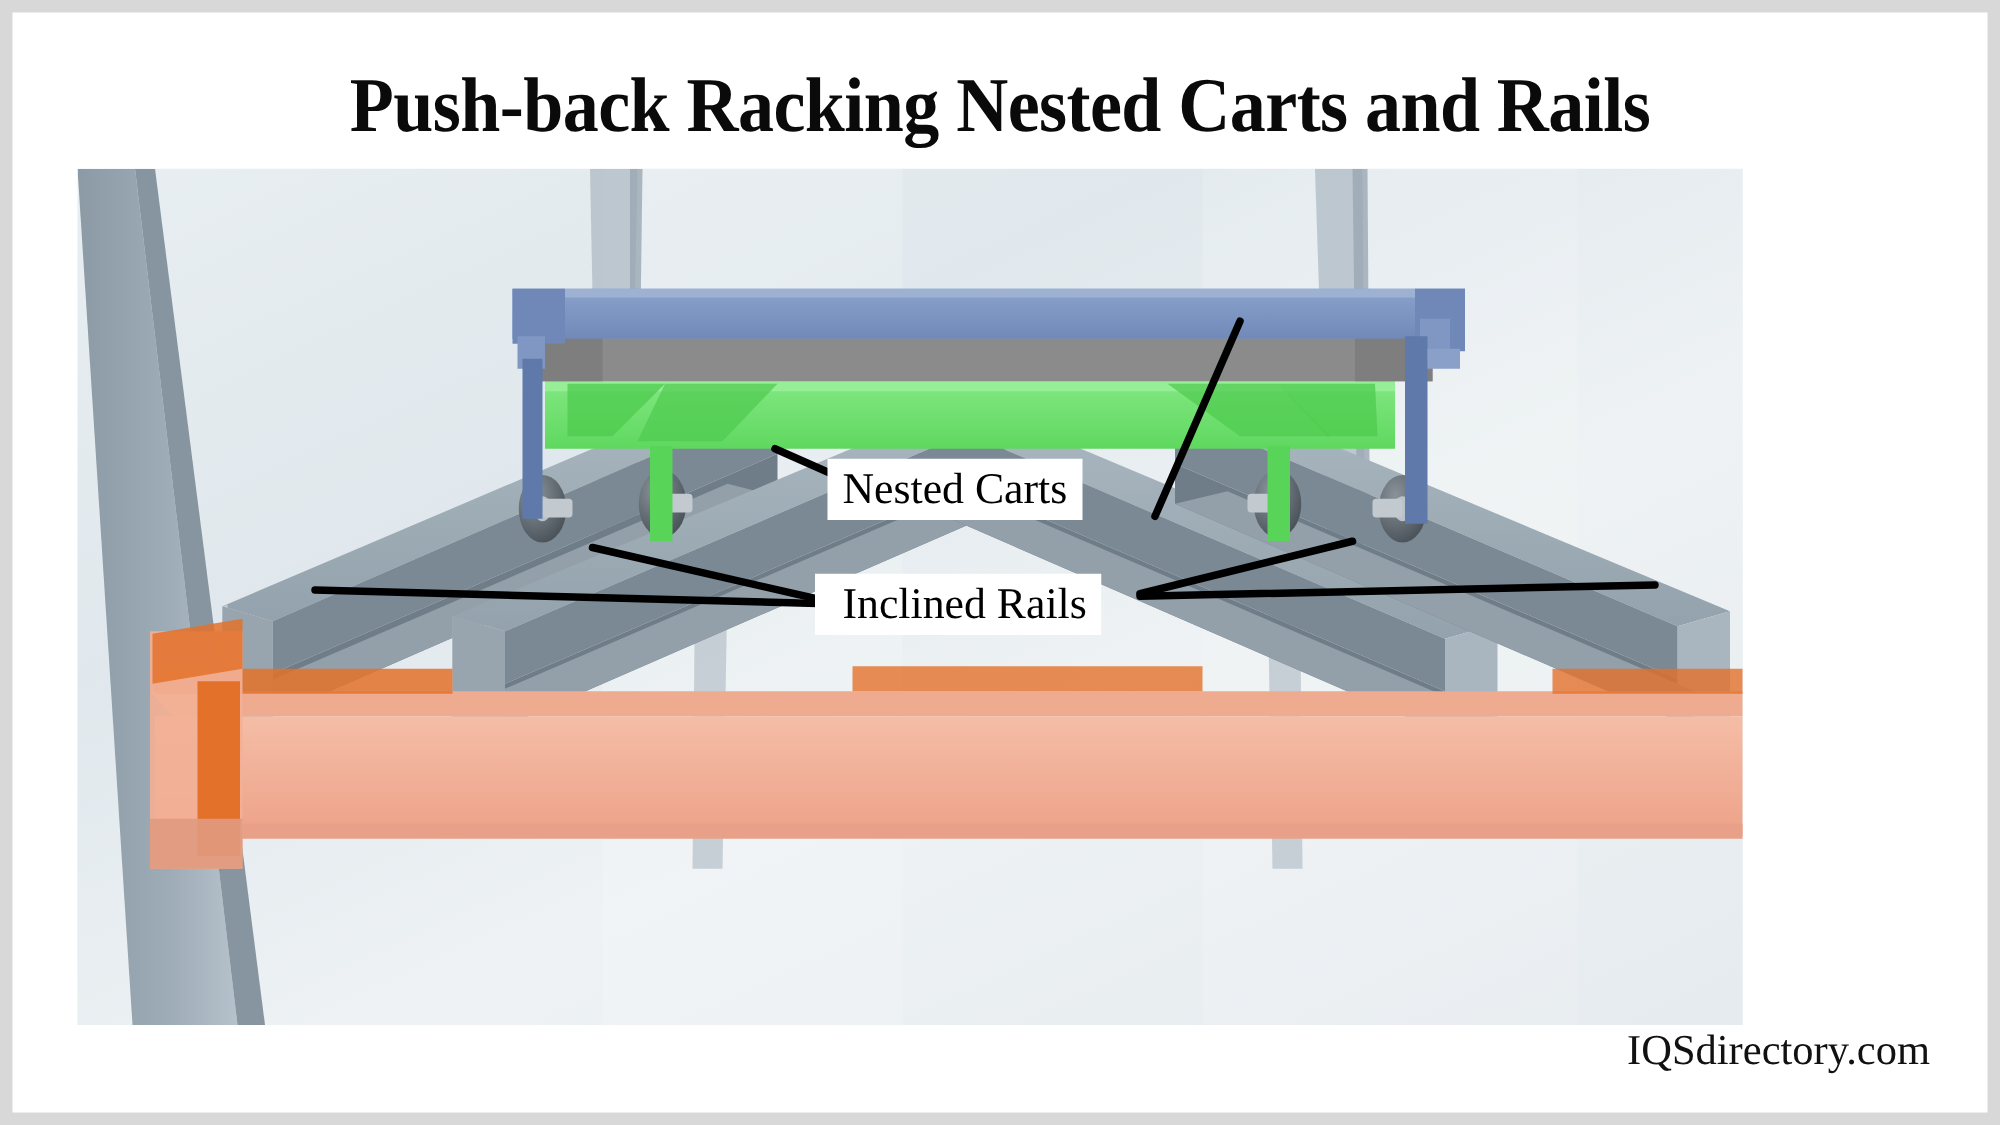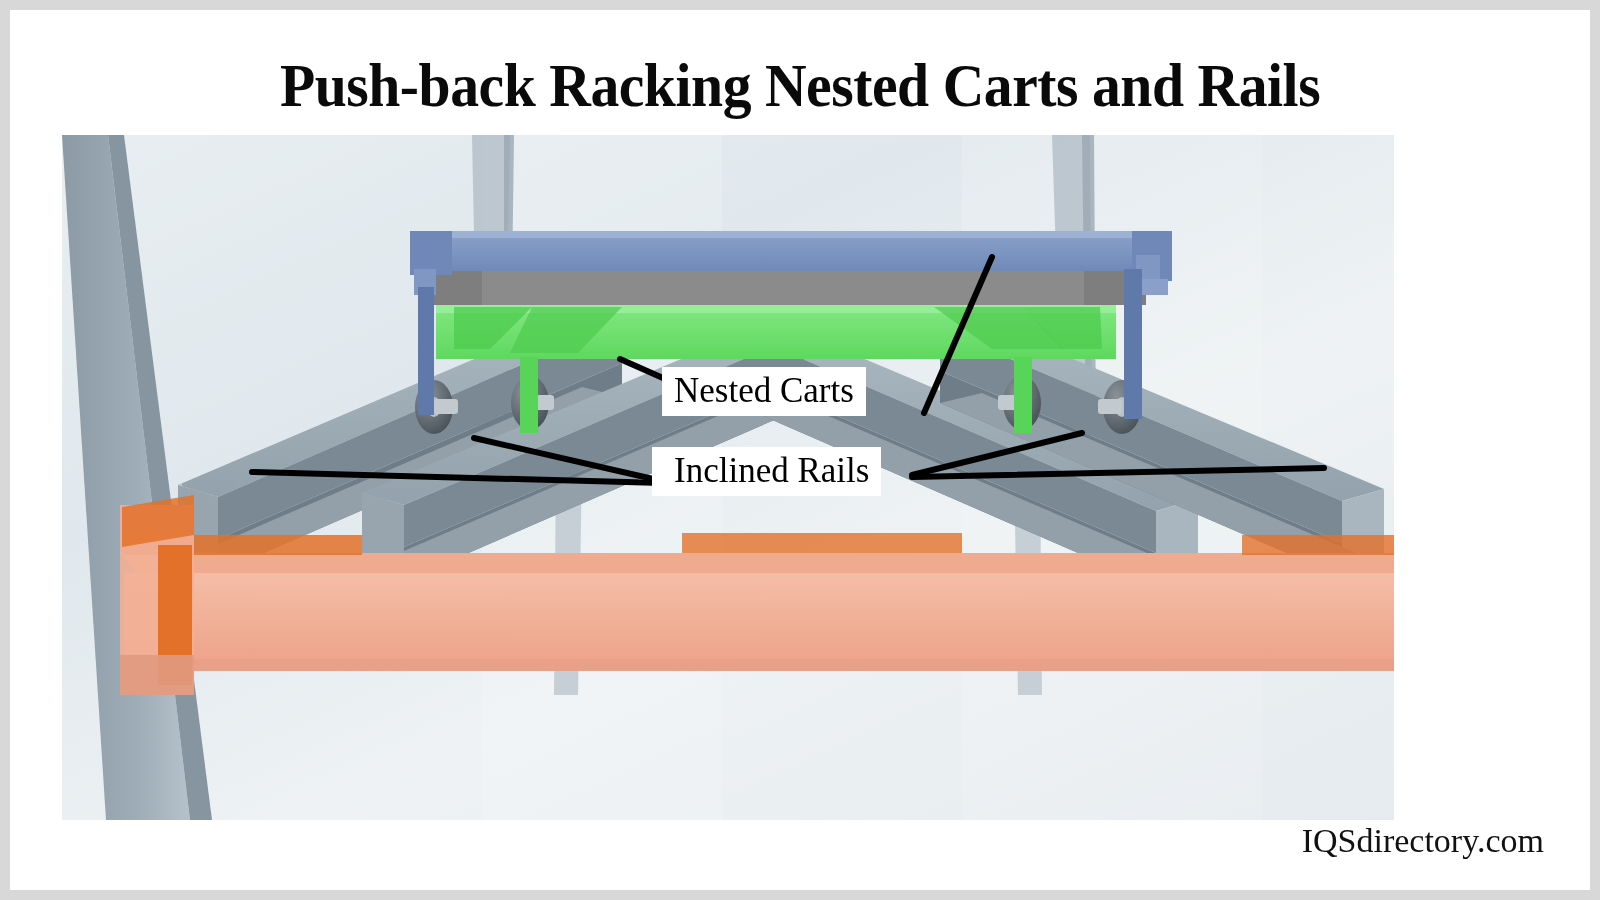--- a/index.html
+++ b/index.html
@@ -44,21 +44,21 @@
     background:#ffffff;
     color:#000000;
     font-family:"Liberation Serif","DejaVu Serif",serif;
     font-size:35px;
     line-height:1.18;
     padding:3px 12px 5px 12px;
     white-space:nowrap;
     z-index:40;
   }
   #lbl-carts{left:600px;top:232px;}
-  #lbl-rails{left:590px;top:312px;padding-left:22px;}
+  #lbl-rails{left:590px;top:324px;padding-left:22px;}
   
   #watermark{
     position:absolute;right:46px;top:812px;
     font-family:"Liberation Serif","DejaVu Serif",serif;
     font-size:34px;
     color:#111111;
     white-space:nowrap;
   }
 </style>
 </head>

